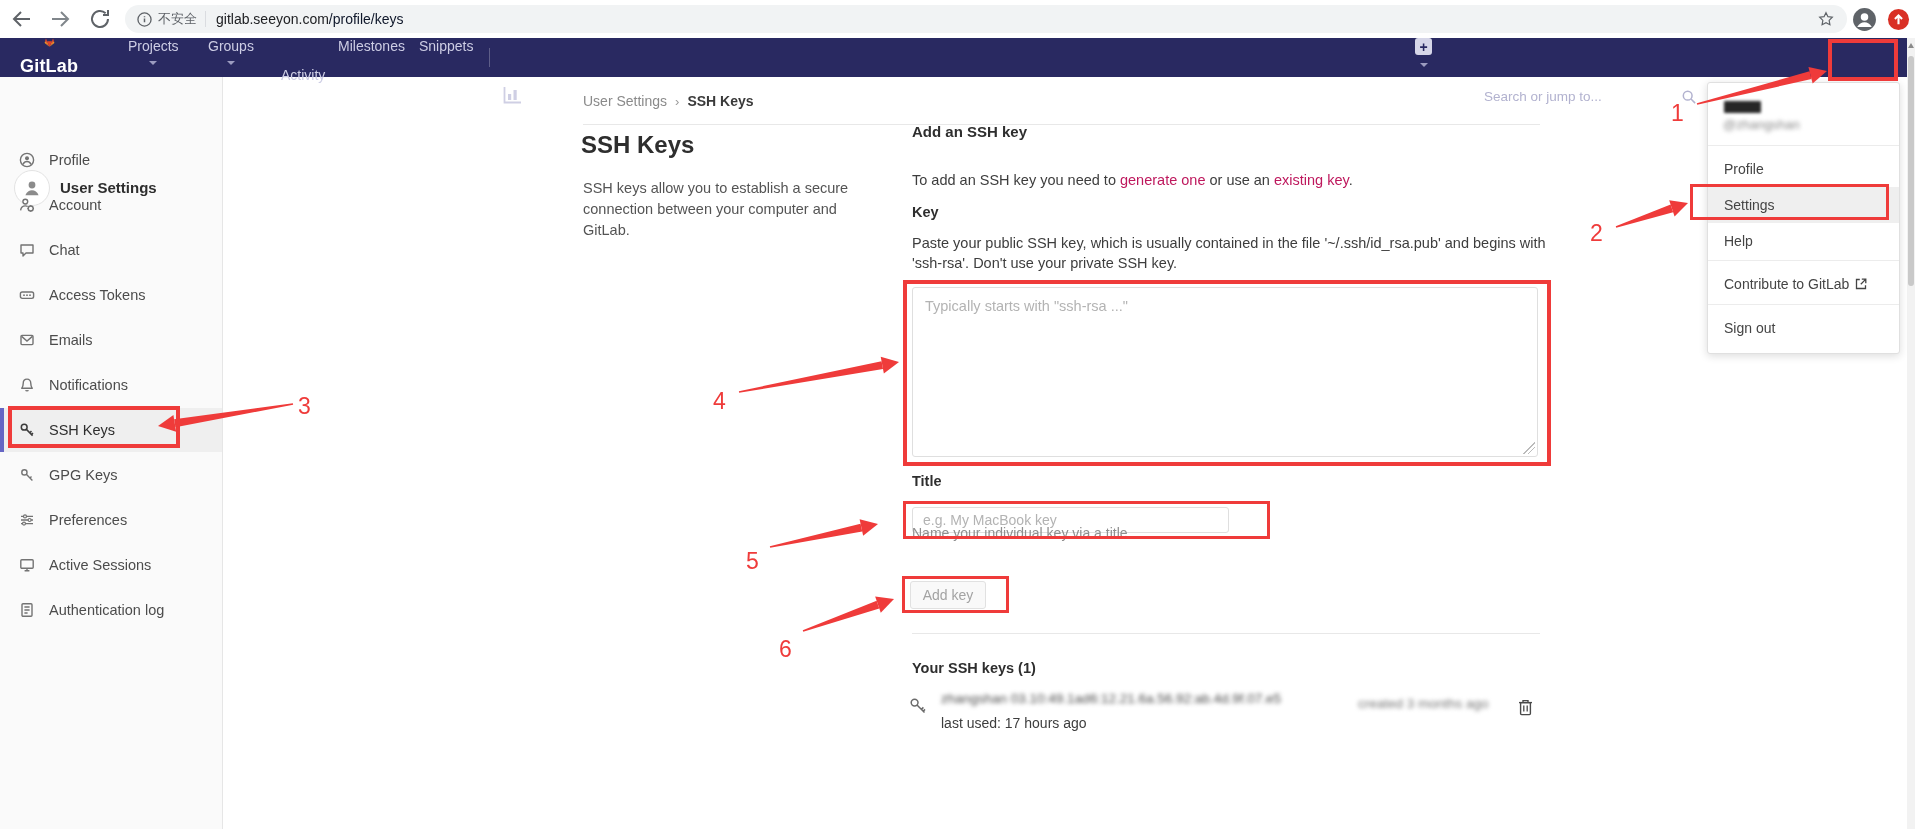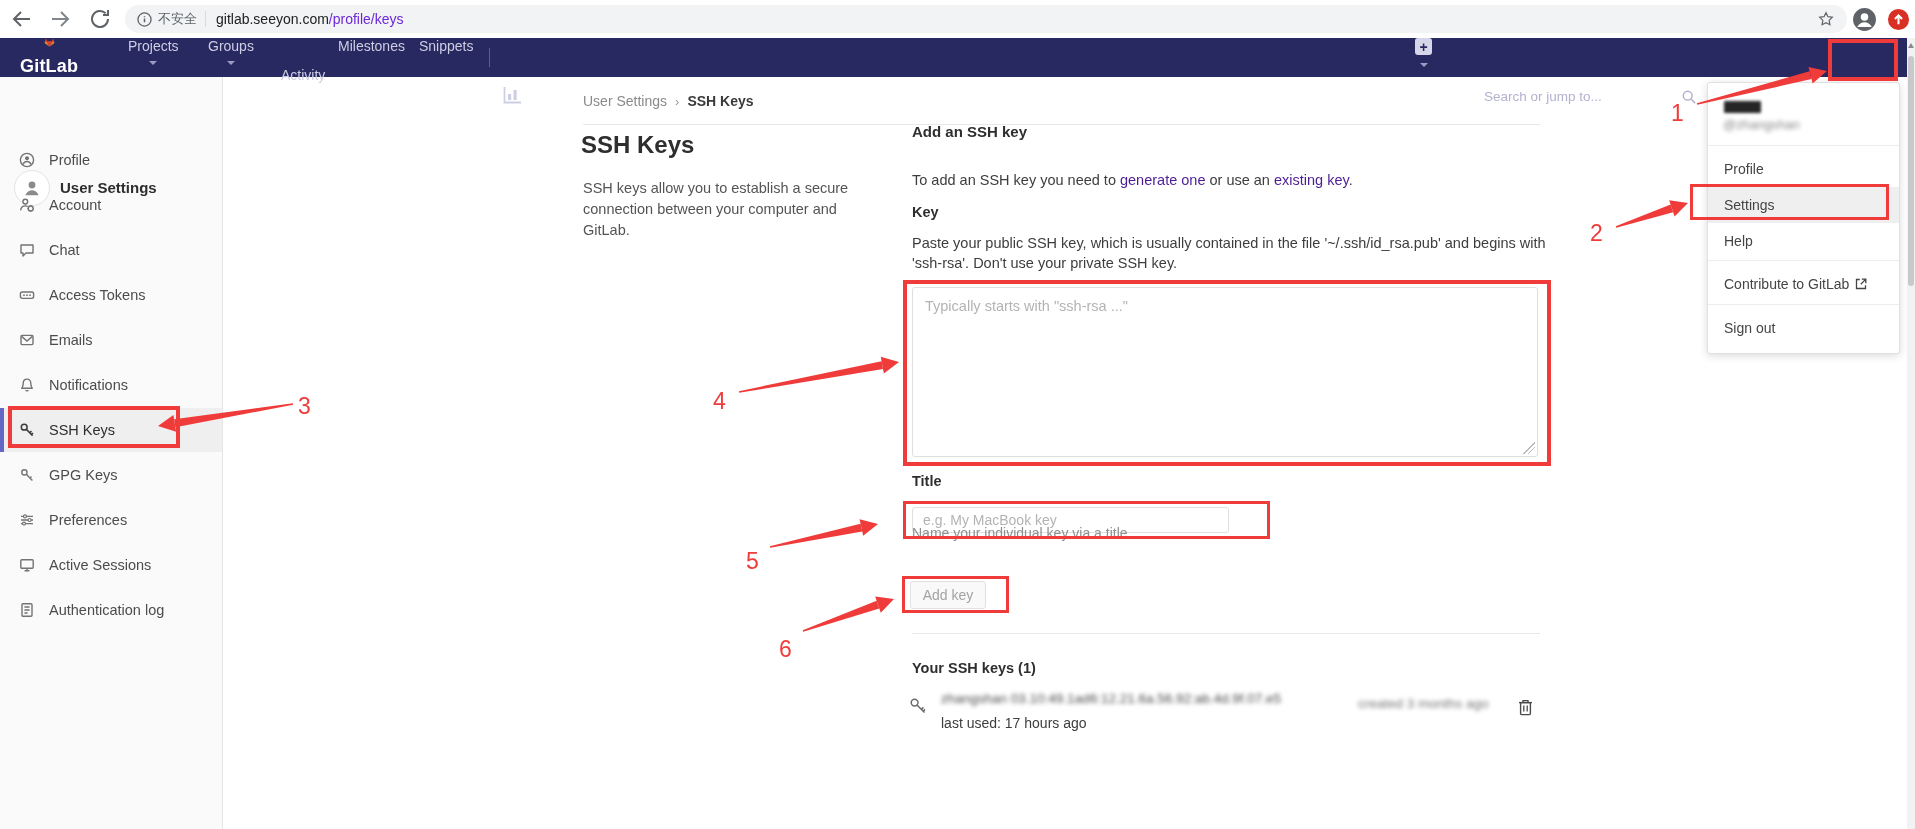--- a/index.html
+++ b/index.html
@@ -6,21 +6,21 @@
   #stage{position:relative;width:1915px;height:829px;overflow:hidden;
     font-family:"Liberation Sans","DejaVu Sans",sans-serif;background:#fff;}
   .abs{position:absolute;}
   
   .browser-bar{left:0;top:0;width:1915px;height:38px;background:#fff;}
   .bicon{position:absolute;top:7px;width:24px;height:24px;color:#5f6368;}
   .url-pill{position:absolute;left:125px;top:5px;width:1722px;height:28px;background:#f1f3f4;
     border-radius:14px;display:flex;align-items:center;font-size:14px;color:#202124;}
   .sec-divider{width:1px;height:16px;background:#dadce0;margin:0 10px 0 8px;}
   .sec-label{color:#5f6368;font-size:13px;}
-  .url-path{color:#6d28d9;}
+  .url-path{color:#0f172a;}
   
   .navbar{left:0;top:38px;width:1915px;height:39px;background:#292961;}
   .nav-item{position:absolute;top:0;height:39px;display:flex;align-items:center;gap:5px;
     color:#cdcde4;font-size:14px;font-weight:500;cursor:pointer;flex-direction:column;}
   .caret{width:0;height:0;border-left:4px solid transparent;border-right:4px solid transparent;
     border-top:4px solid #9c9cc0;margin-top:2px;}
   .brand-text{color:#fff;font-size:18px;font-weight:700;letter-spacing:.2px;}
   .nav-sep{position:absolute;left:489px;top:10px;width:1px;height:19px;background:rgba(255,255,255,.25);}
   .search-box{position:absolute;left:1473px;top:46px;width:233px;height:25px;background:rgba(255,255,255,.14);
     border:1px solid rgba(255,255,255,.30);border-radius:4px;display:flex;align-items:center;box-sizing:border-box;}
@@ -43,21 +43,21 @@
   .sb-item.active{background:#efefef;color:#2e2e2e;}
   .sb-item.active::before{content:"";position:absolute;left:0;top:0;width:4px;height:44px;background:#6666c4;}
   
   .crumb{left:583px;top:93px;display:flex;align-items:center;gap:8px;font-size:14px;color:#8a8a8a;}
   .crumb .cur{color:#3a3a3a;font-weight:700;}
   .hline{background:#e8e8e8;height:1px;}
   .h1{left:581px;top:131px;font-size:24px;font-weight:600;color:#2e2e2e;}
   .col-desc{left:583px;top:178px;width:292px;font-size:14.5px;line-height:21px;color:#545454;}
   .sect-title{font-size:15px;font-weight:700;color:#2e2e2e;}
   .para{font-size:14.5px;color:#3d3d3d;line-height:20px;}
-  .lnk{color:#4c1d95;cursor:pointer;}
+  .lnk{color:#be185d;cursor:pointer;}
   .key-textarea{left:912px;top:287px;width:626px;height:170px;}
   .key-textarea textarea{width:100%;height:100%;box-sizing:border-box;resize:none;border:1px solid #dfdfdf;
     border-radius:3px;padding:10px 12px;font-size:14.5px;font-family:inherit;color:#333;outline:none;}
   .key-textarea textarea::placeholder{color:#b3b3b3;}
   .resize-grip{position:absolute;right:3px;bottom:3px;width:12px;height:12px;
     background:linear-gradient(135deg,transparent 0 50%,#bbb 50% 56%,transparent 56% 68%,#bbb 68% 74%,transparent 74%);}
   .title-input{left:912px;top:507px;width:317px;height:26px;}
   .title-input input{width:100%;height:100%;box-sizing:border-box;border:1px solid #dfdfdf;border-radius:3px;
     padding:0 10px;font-size:14px;font-family:inherit;color:#333;outline:none;}
   .title-input input::placeholder{color:#b3b3b3;}

